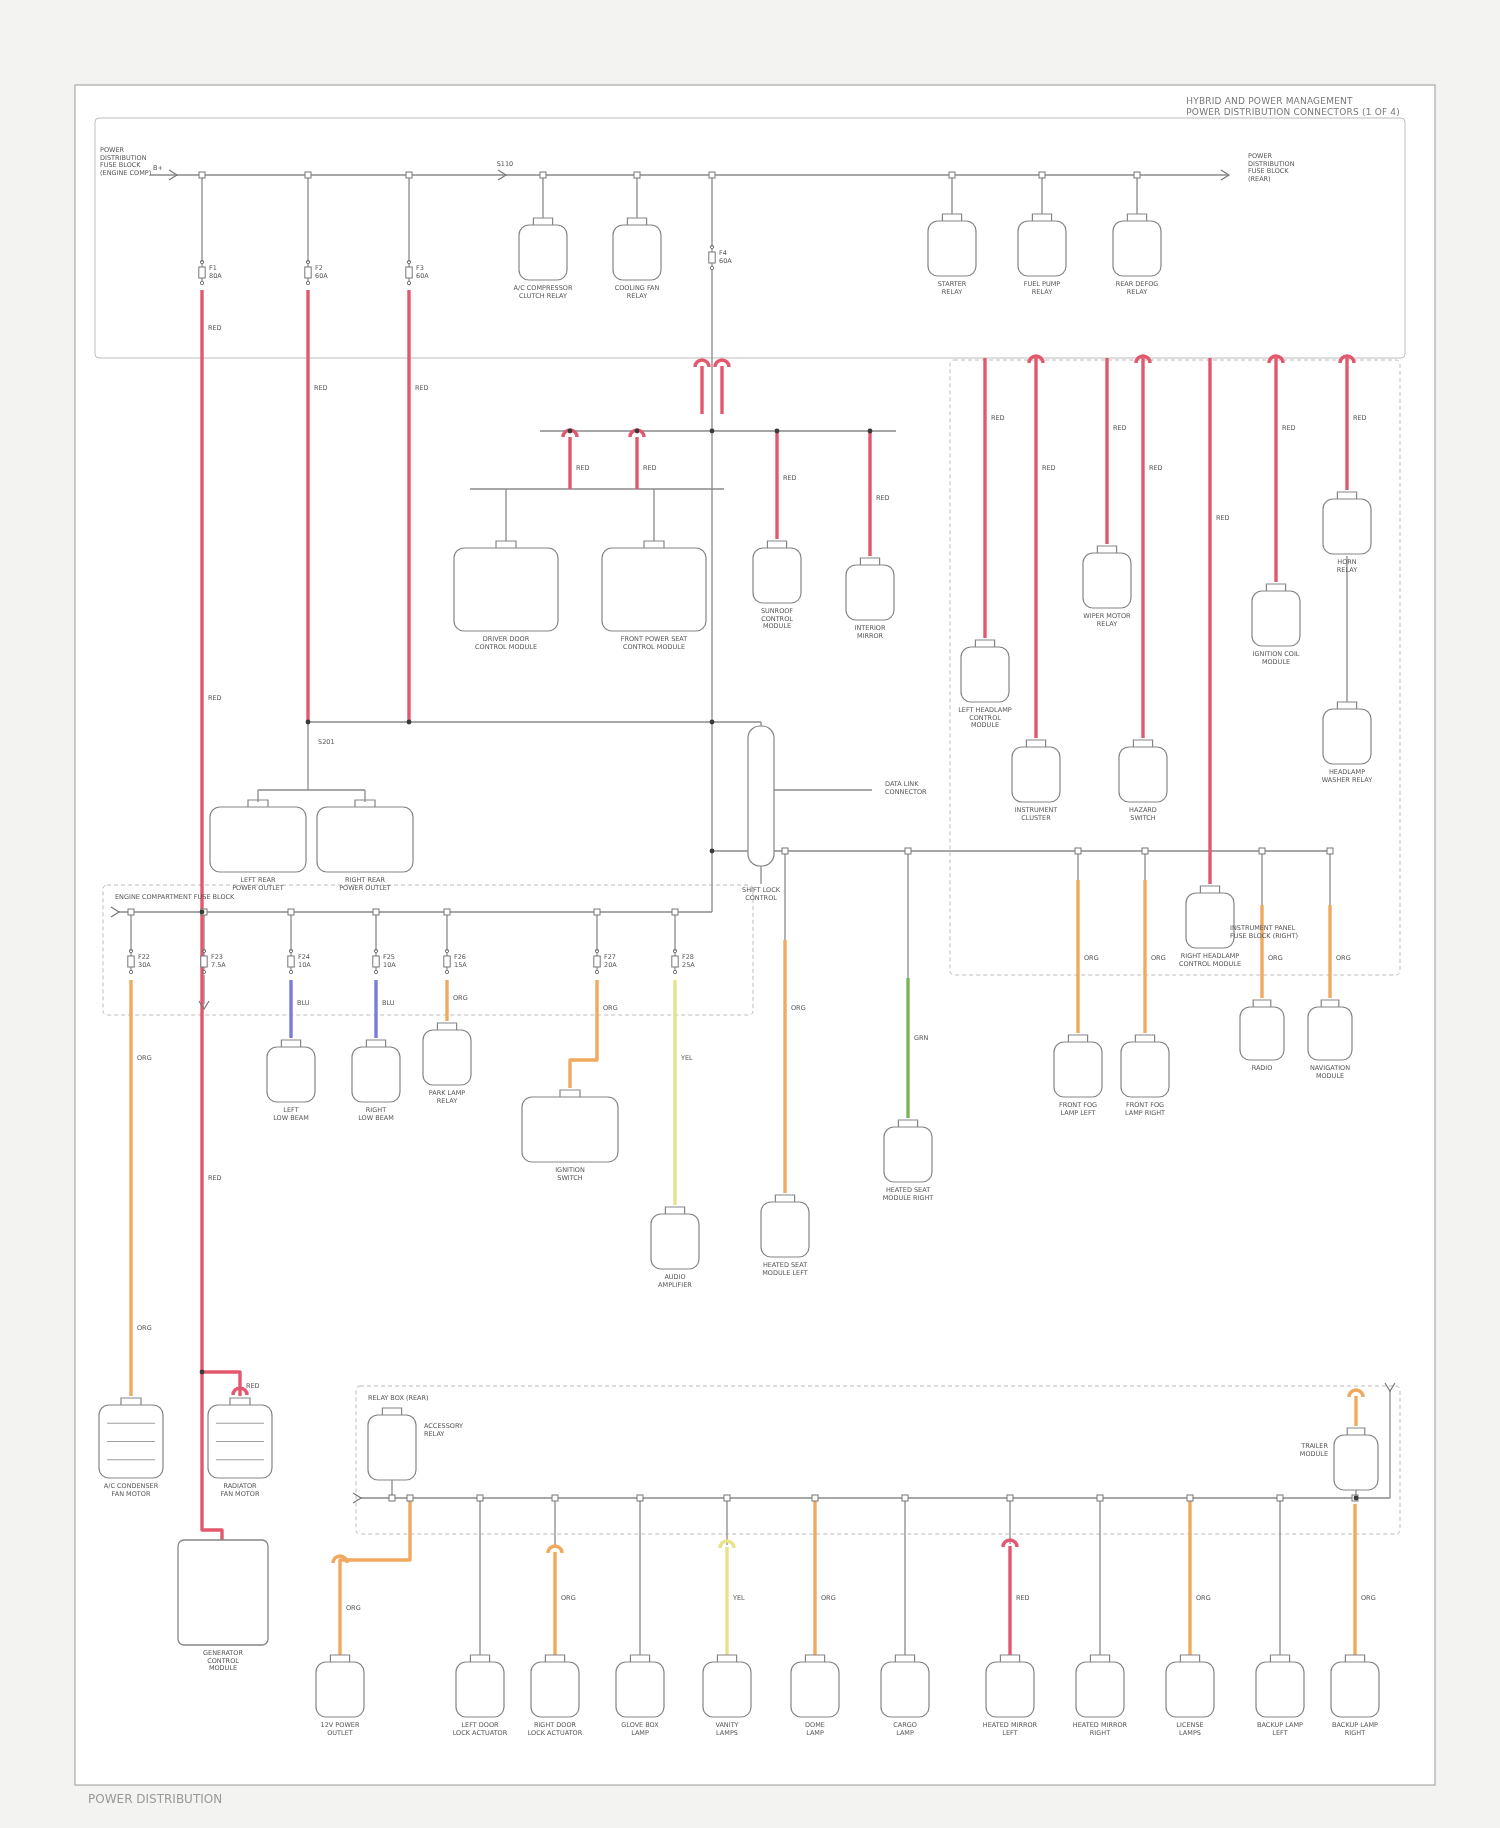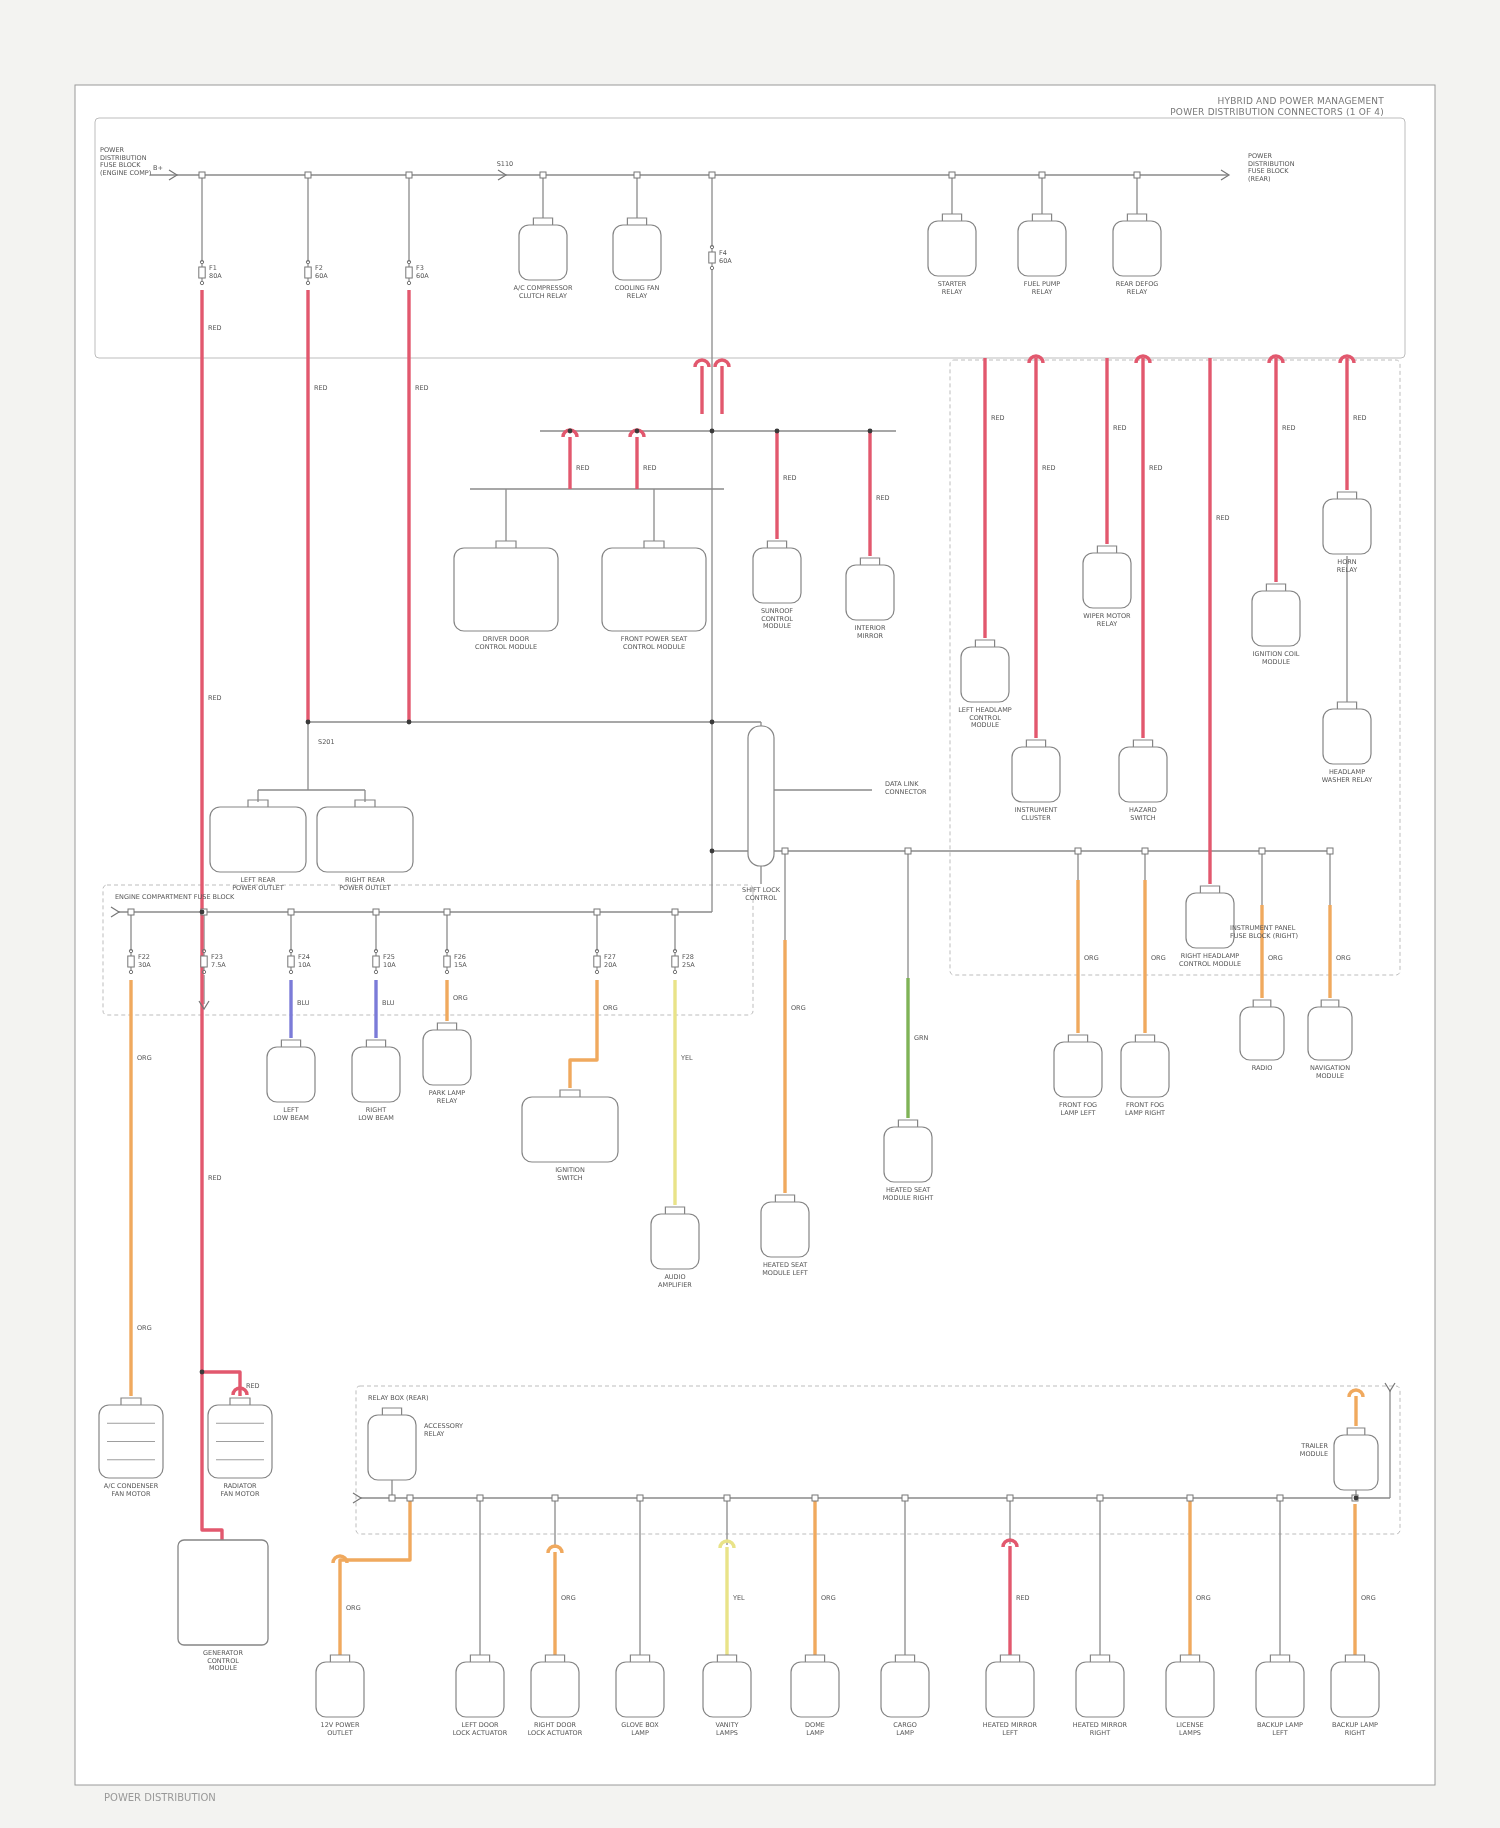--- a/index.html
+++ b/index.html
@@ -5,25 +5,25 @@
   html,body{margin:0;padding:0;}
   body{
     width:1500px;height:1828px;position:relative;overflow:hidden;
     background:#f3f3f1;
     font-family:"DejaVu Sans",sans-serif;
   }
   #stage{position:absolute;inset:0;}
   #diagram{position:absolute;left:0;top:0;}
   svg text{font-family:"DejaVu Sans",sans-serif;fill:#555;font-size:6.5px;}
   .title-block{
-    position:absolute;top:96px;right:116px;text-align:right;
+    position:absolute;top:96px;right:100px;text-align:left;
     font-size:9px;line-height:11px;color:#777;letter-spacing:.2px;z-index:5;
   }
   .footer-note{
-    position:absolute;left:104px;top:1792px;font-size:10px;color:#999;z-index:5;
+    position:absolute;left:88px;top:1792px;font-size:12px;color:#999;z-index:5;
   }
 </style>
 </head>
 <body>
 
 <div id="stage">
   <svg id="diagram" width="1500" height="1828" viewBox="0 0 1500 1828">
       <rect x="75" y="85" width="1360" height="1700" fill="#ffffff" stroke="#9a9a9a" stroke-width="1"></rect>
       <rect x="95" y="118" width="1310" height="240" fill="none" stroke="#bdbdbd" stroke-width="1" rx="4" stroke-dasharray="none"></rect>
       <rect x="950" y="360" width="450" height="615" fill="none" stroke="#bdbdbd" stroke-width="1" rx="4" stroke-dasharray="4 3"></rect>

